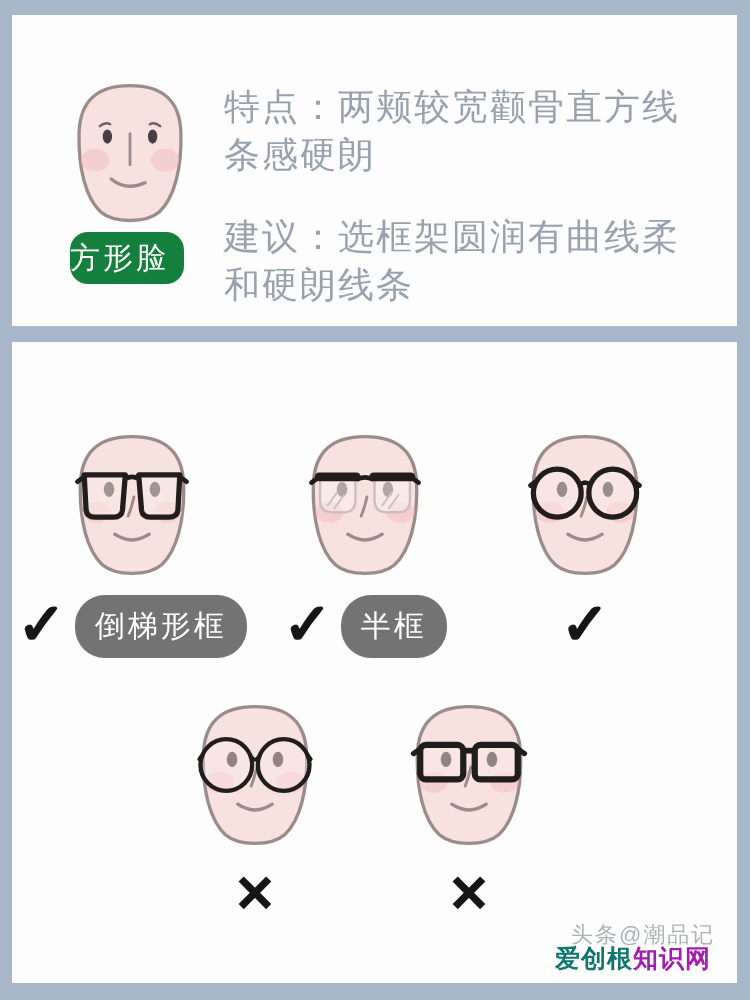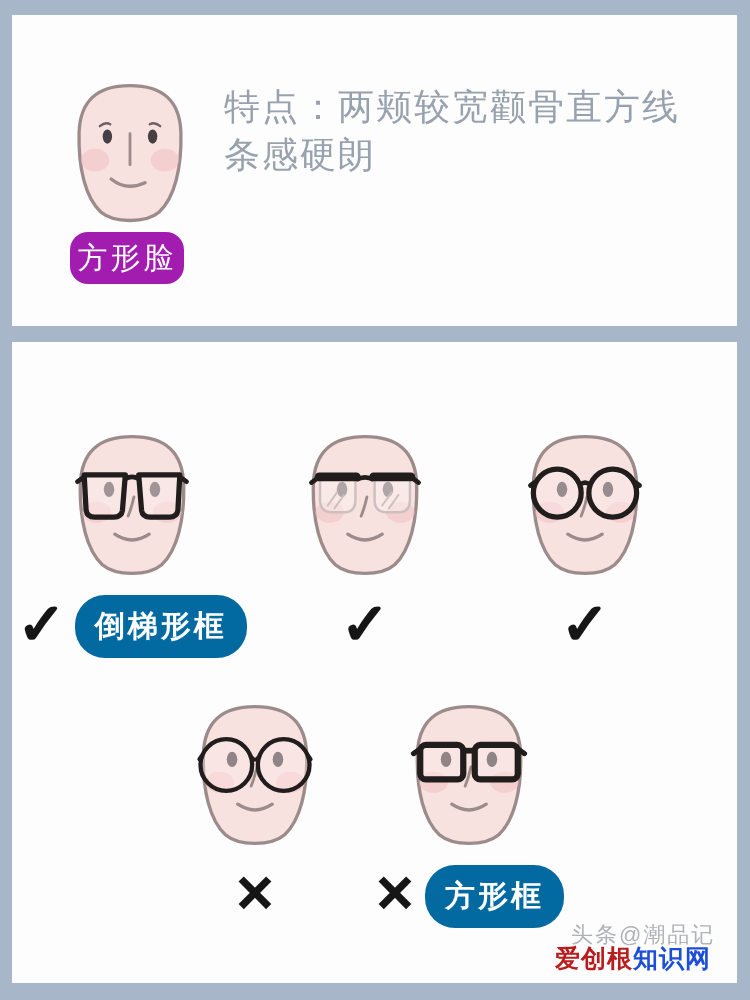--- a/index.html
+++ b/index.html
@@ -9,23 +9,23 @@
     font-family:"Liberation Sans","DejaVu Sans",sans-serif;
   }
   .panel{position:absolute;left:12px;width:725px;background:#fdfdfd;}
   .panel-top{top:15px;height:311px;}
   .panel-bottom{top:342px;height:641px;}
 
   
   .intro-face{position:absolute;left:52px;top:64px;width:132px;height:151px;}
   .face-badge{
     position:absolute;left:58px;top:217px;width:114px;height:52px;
-    background:#a21caf;border-radius:18px;color:#ffffff;
+    background:#15803d;border-radius:18px;color:#ffffff;
     font-size:30px;letter-spacing:3px;
-    display:flex;align-items:center;justify-content:center;
+    display:flex;align-items:center;justify-content:flex-start;
   }
   .intro-text{
     position:absolute;left:212px;width:484px;
     color:#98a2ae;font-size:36px;line-height:1.34;letter-spacing:2px;
   }
   .features-text{top:60px;margin-top:8px;}
   .advice-text{top:198px;}
 
   
   .card{position:absolute;width:210px;display:flex;flex-direction:column;align-items:center;}
@@ -36,39 +36,38 @@
   .card4{left:138px;top:358px;}
   .card5{left:352px;top:358px;}
   .verdict-row{display:flex;align-items:center;gap:9px;margin-top:12px;height:62px;}
   .mark{
     font-size:58px;font-weight:900;color:#161616;line-height:1;
     -webkit-text-stroke:2.5px #161616;
     transform:translateY(-2px);
   }
   .mark.bad{font-size:50px;}
   .pill{
-    background:#0369a1;color:#ffffff;border-radius:30px;
+    background:#737373;color:#ffffff;border-radius:30px;
     font-size:30px;letter-spacing:3px;white-space:nowrap;
     padding:11px 20px;
-    font-weight:bold;
   }
 
   
   .watermark{position:absolute;right:4px;bottom:8px;width:178px;height:50px;}
   .wm-under{
     position:absolute;top:-5px;left:16px;white-space:nowrap;
     font-size:22px;color:#8d9298;opacity:.7;letter-spacing:2px;
   }
   .wm-main{
     position:absolute;bottom:0;left:0;white-space:nowrap;
     font-size:25px;font-weight:bold;letter-spacing:1px;
     text-shadow:0 0 3px #fff,0 0 3px #fff,0 0 4px #fff;
   }
-  .wm-red{color:#b91c1c;}
-  .wm-gray{color:#1d4ed8;}
+  .wm-red{color:#0f766e;}
+  .wm-gray{color:#a21caf;}
 </style>
 </head>
 <body>
 
 <div class="panel panel-top">
 
   <div class="intro-face">
     <svg viewBox="0 0 140 160" width="132" height="151">
       <path d="M70,7 C34,7 17,24 16,57 C15,95 23,126 39,141 C53,153 87,153 101,141 C117,126 125,95 124,57 C123,24 106,7 70,7 Z" fill="#f8e2e0" stroke="#9c8b8b" stroke-width="3.5"></path>
       <ellipse cx="33" cy="86" rx="15" ry="12" fill="#f1c3c3" opacity="0.6"></ellipse>
@@ -80,20 +79,21 @@
       <path d="M70,58 L70,91" fill="none" stroke="#9c8b8b" stroke-width="3" stroke-linecap="round"></path>
       <path d="M50,106 Q66,119 86,110" fill="none" stroke="#9c8b8b" stroke-width="3.5" stroke-linecap="round"></path>
     </svg>
   </div>
 
   <div class="face-badge">
     <span>方形脸</span>
   </div>
 
   <div class="intro-text features-text">特点：两颊较宽颧骨直方线条感硬朗</div>
+  <div class="intro-text advice-text">建议：选框架圆润有曲线柔和硬朗线条</div>
 </div>
 
 <div class="panel panel-bottom">
   <div id="row1">
       <div class="card card1">
     <div class="face"><svg viewBox="0 0 140 160" width="134" height="153">
     <path d="M70,7 C34,7 17,24 16,57 C15,95 23,126 39,141 C53,153 87,153 101,141 C117,126 125,95 124,57 C123,24 106,7 70,7 Z" fill="#f8e2e0" stroke="#9c8b8b" stroke-width="3.5"></path>
     <ellipse cx="33" cy="86" rx="15" ry="11" fill="#f1c3c3" opacity="0.6"></ellipse>
     <ellipse cx="107" cy="86" rx="15" ry="11" fill="#f1c3c3" opacity="0.6"></ellipse>
     <ellipse cx="46" cy="62" rx="5.5" ry="8" fill="#574c50"></ellipse>
@@ -127,20 +127,21 @@
     <path d="M31,79 L41,65 M38,82 L48,68" stroke="#cdbfbf" stroke-width="2" stroke-linecap="round"></path>
     <path d="M88,79 L98,65 M95,82 L105,68" stroke="#cdbfbf" stroke-width="2" stroke-linecap="round"></path>
     <path d="M22,49 L61,49" stroke="#221d1d" stroke-width="9" stroke-linecap="round"></path>
     <path d="M79,49 L118,49" stroke="#221d1d" stroke-width="9" stroke-linecap="round"></path>
     <path d="M61,52 Q70,47 79,52" fill="none" stroke="#221d1d" stroke-width="5"></path>
     <path d="M14,55 L21,50" stroke="#221d1d" stroke-width="5" stroke-linecap="round"></path>
     <path d="M126,55 L119,50" stroke="#221d1d" stroke-width="5" stroke-linecap="round"></path>
   </svg></div>
     <div class="verdict-row">
       <span class="mark good">✓</span>
+      <span class="pill"><span>半框</span></span>
     </div>
       </div>
       <div class="card card3">
     <div class="face"><svg viewBox="0 0 140 160" width="134" height="153">
     <path d="M70,7 C34,7 17,24 16,57 C15,95 23,126 39,141 C53,153 87,153 101,141 C117,126 125,95 124,57 C123,24 106,7 70,7 Z" fill="#f8e2e0" stroke="#9c8b8b" stroke-width="3.5"></path>
     <ellipse cx="33" cy="86" rx="15" ry="11" fill="#f1c3c3" opacity="0.6"></ellipse>
     <ellipse cx="107" cy="86" rx="15" ry="11" fill="#f1c3c3" opacity="0.6"></ellipse>
     <ellipse cx="46" cy="62" rx="5.5" ry="8" fill="#574c50"></ellipse>
     <ellipse cx="94" cy="62" rx="5.5" ry="8" fill="#574c50"></ellipse>
     <path d="M72,70 C70,79 68,85 66,90" fill="none" stroke="#9c8b8b" stroke-width="3" stroke-linecap="round"></path>
@@ -189,21 +190,20 @@
     <path d="M52,109 Q70,121 88,109" fill="none" stroke="#9c8b8b" stroke-width="3.5" stroke-linecap="round"></path>
 
     <rect x="19" y="47" width="45" height="36" rx="6" fill="#fbeeec" fill-opacity="0.35" stroke="#221d1d" stroke-width="6.5"></rect>
     <rect x="76" y="47" width="45" height="36" rx="6" fill="#fbeeec" fill-opacity="0.35" stroke="#221d1d" stroke-width="6.5"></rect>
     <path d="M64,53 L76,53" stroke="#221d1d" stroke-width="6"></path>
     <path d="M12,56 L19,51" stroke="#221d1d" stroke-width="5.5" stroke-linecap="round"></path>
     <path d="M128,56 L121,51" stroke="#221d1d" stroke-width="5.5" stroke-linecap="round"></path>
   </svg></div>
     <div class="verdict-row">
       <span class="mark bad">✕</span>
-      <span class="pill"><span>方形框</span></span>
     </div>
       </div>
     </div>
 
   <div class="watermark">
     <span class="wm-under">头条@潮品记</span>
     <span class="wm-main"><span class="wm-red">爱创根</span><span class="wm-gray">知识网</span></span>
   </div>
 </div>
 

